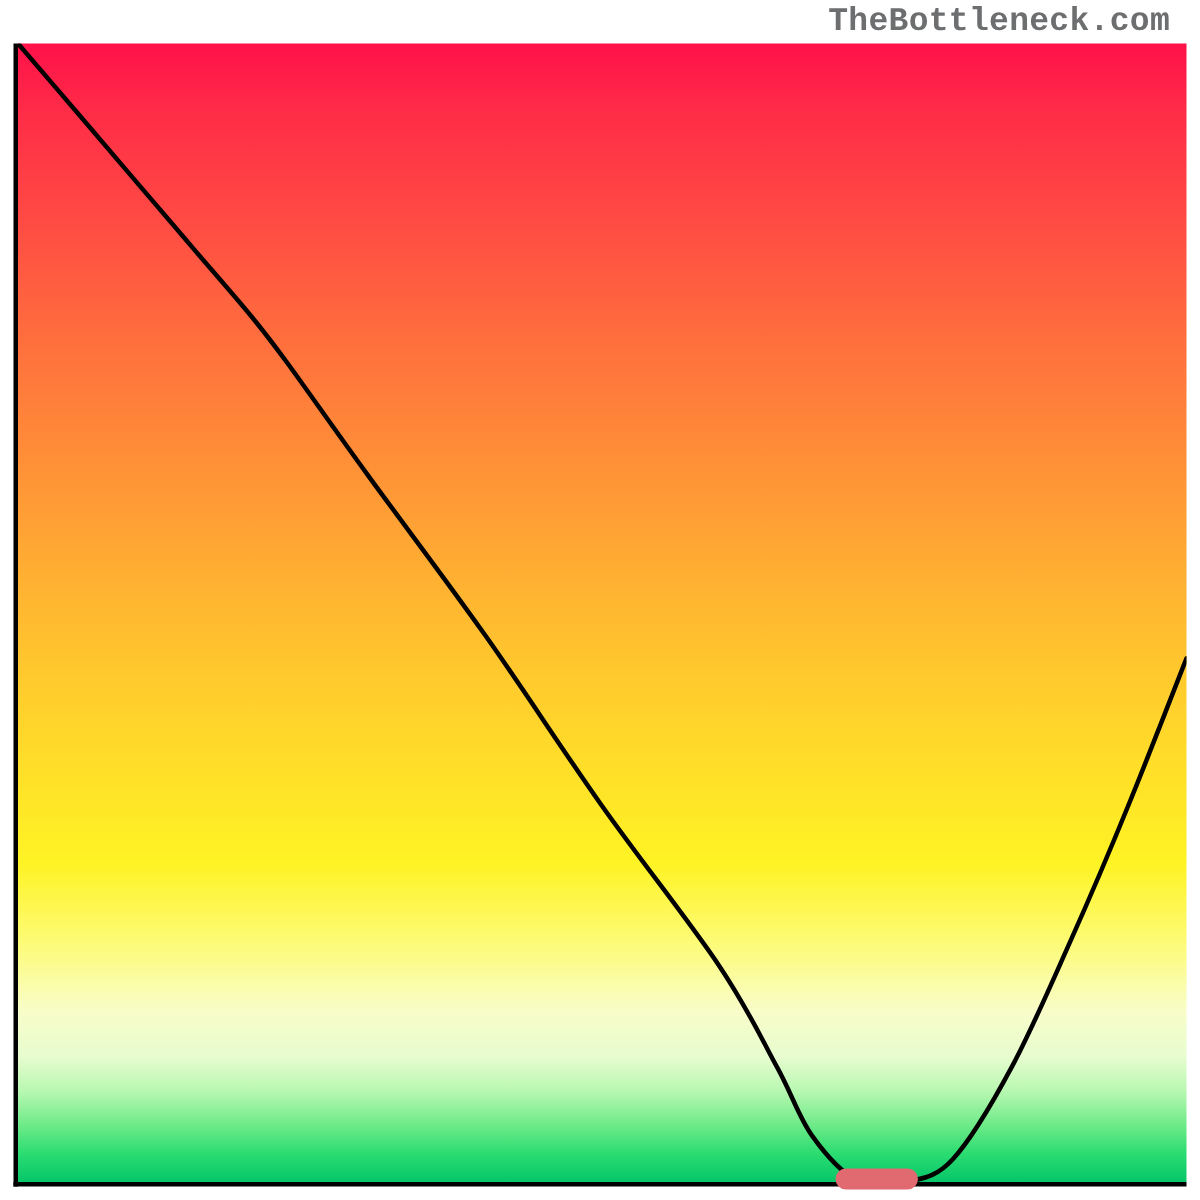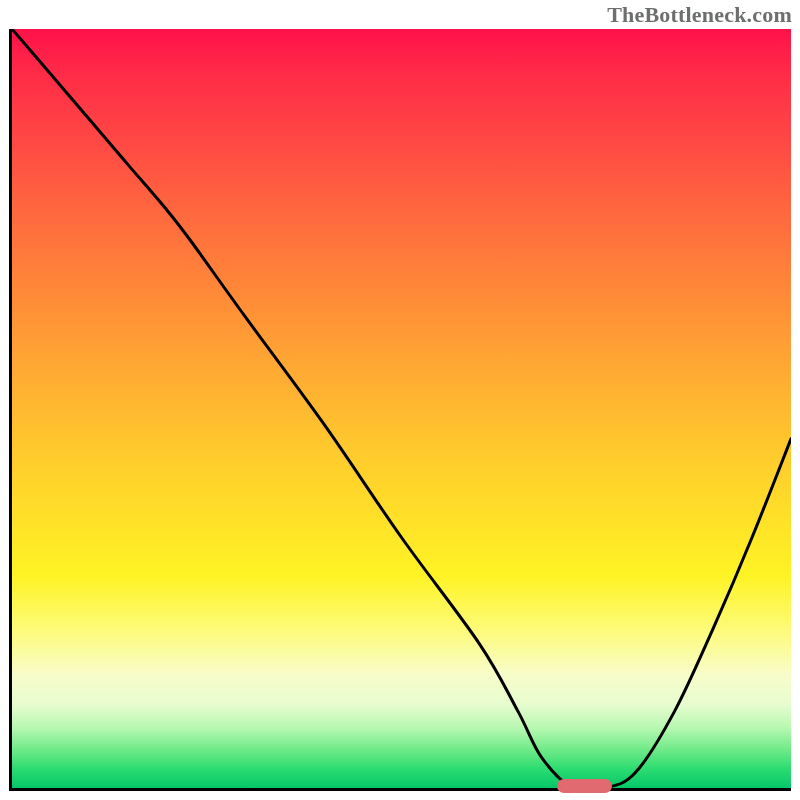--- a/index.html
+++ b/index.html
@@ -11,22 +11,22 @@
     overflow: hidden;
   }
   .stage {
     position: relative;
     width: 800px;
     height: 800px;
   }
   .watermark {
     position: absolute;
     top: 2px;
-    right: 8px;
-    font-family: Liberation Serif, serif;
+    right: 20px;
+    font-family: Liberation Mono, monospace;
     font-weight: 700;
     font-size: 22px;
     color: #6d6e6f;
     letter-spacing: 0.2px;
     user-select: none;
     text-align: center;
   }
   .plot-frame {
     position: absolute;
     left: 9px;

